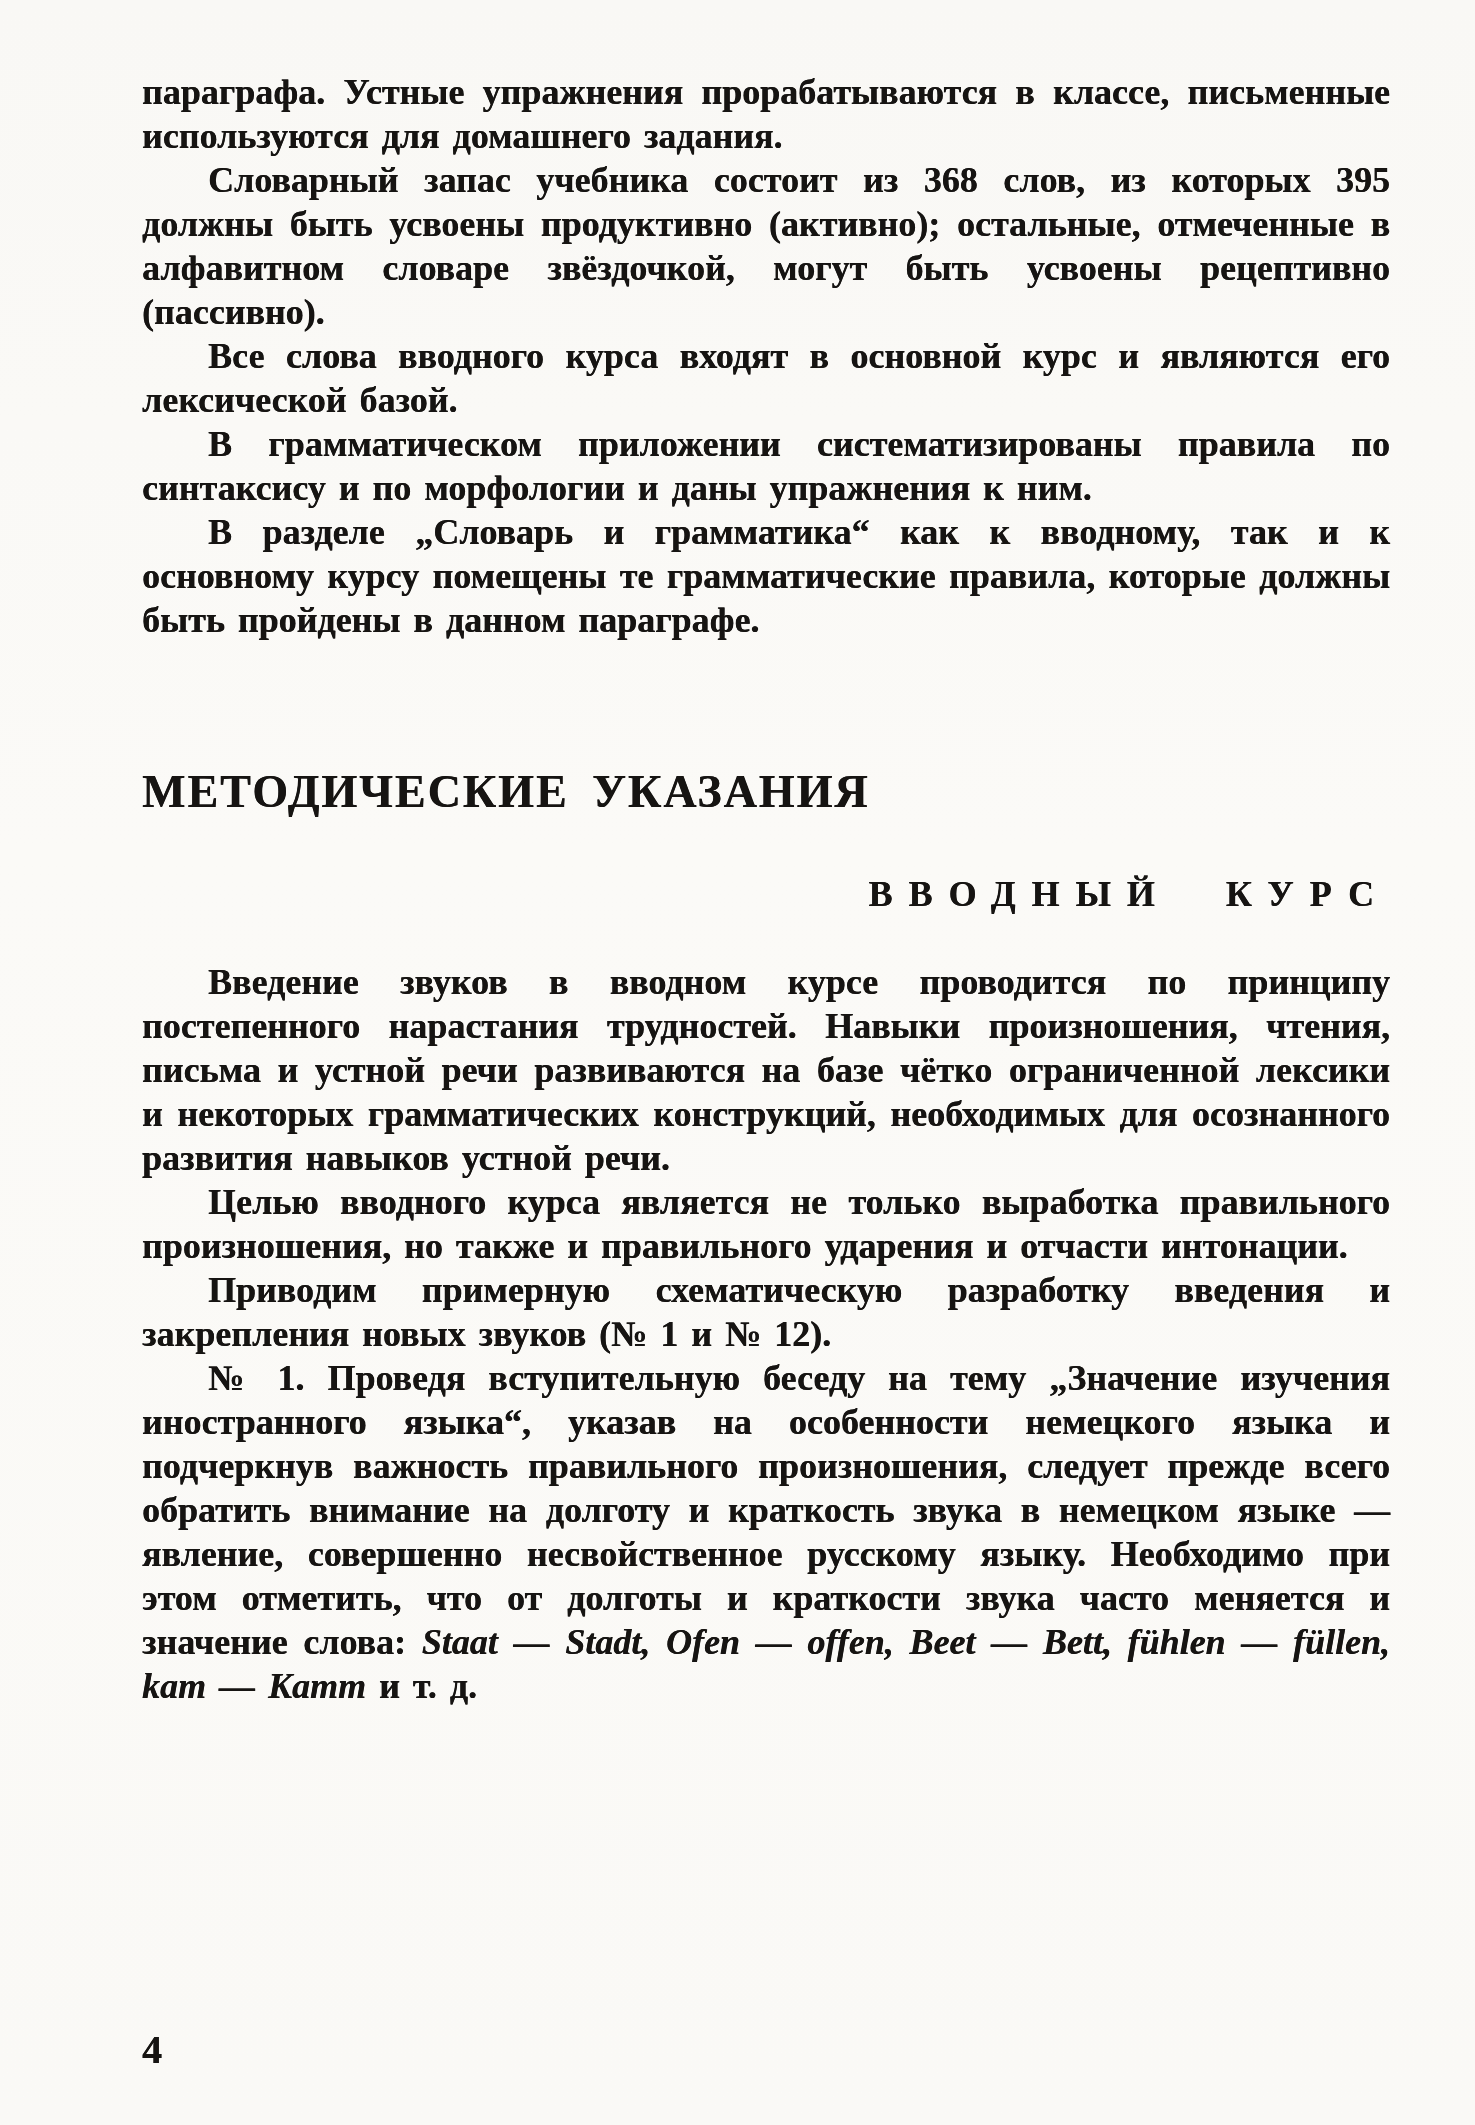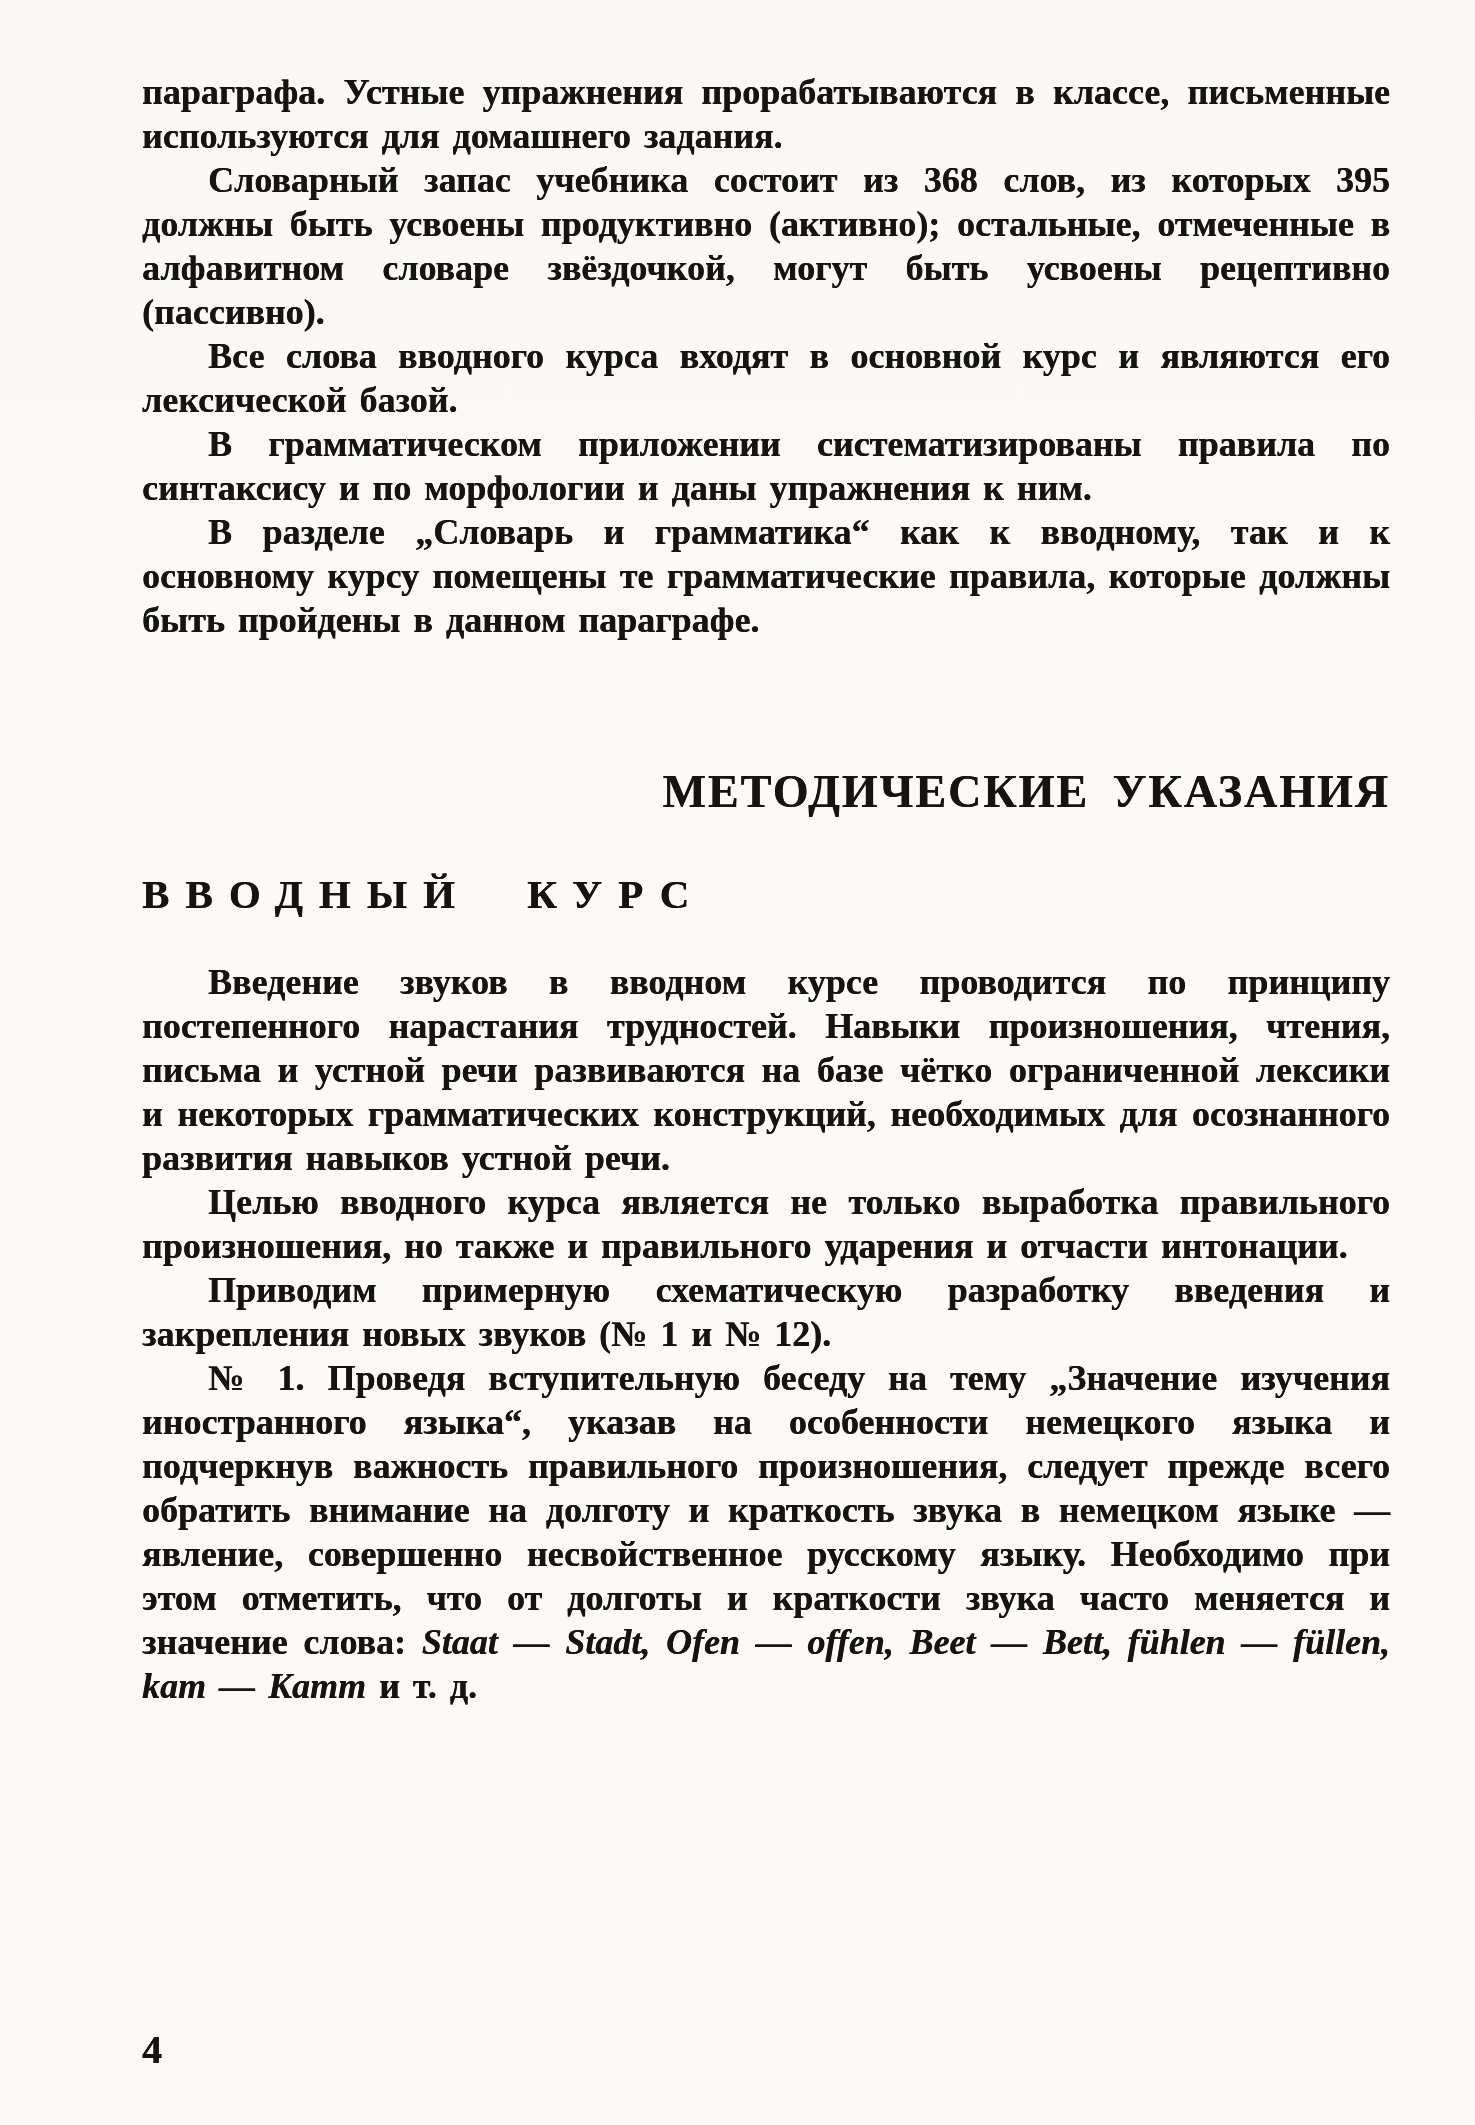--- a/index.html
+++ b/index.html
@@ -31,33 +31,33 @@
   }
   .para {
     margin: 0;
     text-indent: 66px;
   }
   .para.noindent {
     text-indent: 0;
   }
   .heading-1 {
     margin: 124px 0 0 0;
-    text-align: right;
+    text-align: left;
     text-indent: 0;
     font-size: 46px;
     line-height: 52px;
     letter-spacing: 2px;
     font-weight: 700;
     word-spacing: 10px;
   }
   .heading-2 {
     margin: 56px 0 46px 0;
-    text-align: left;
+    text-align: right;
     text-indent: 0;
-    font-size: 41px;
+    font-size: 36px;
     line-height: 40px;
     letter-spacing: 16px;
     word-spacing: 30px;
     font-weight: 700;
   }
   .lead-bold {
     font-weight: 700;
   }
   .italic {
     font-style: italic;

